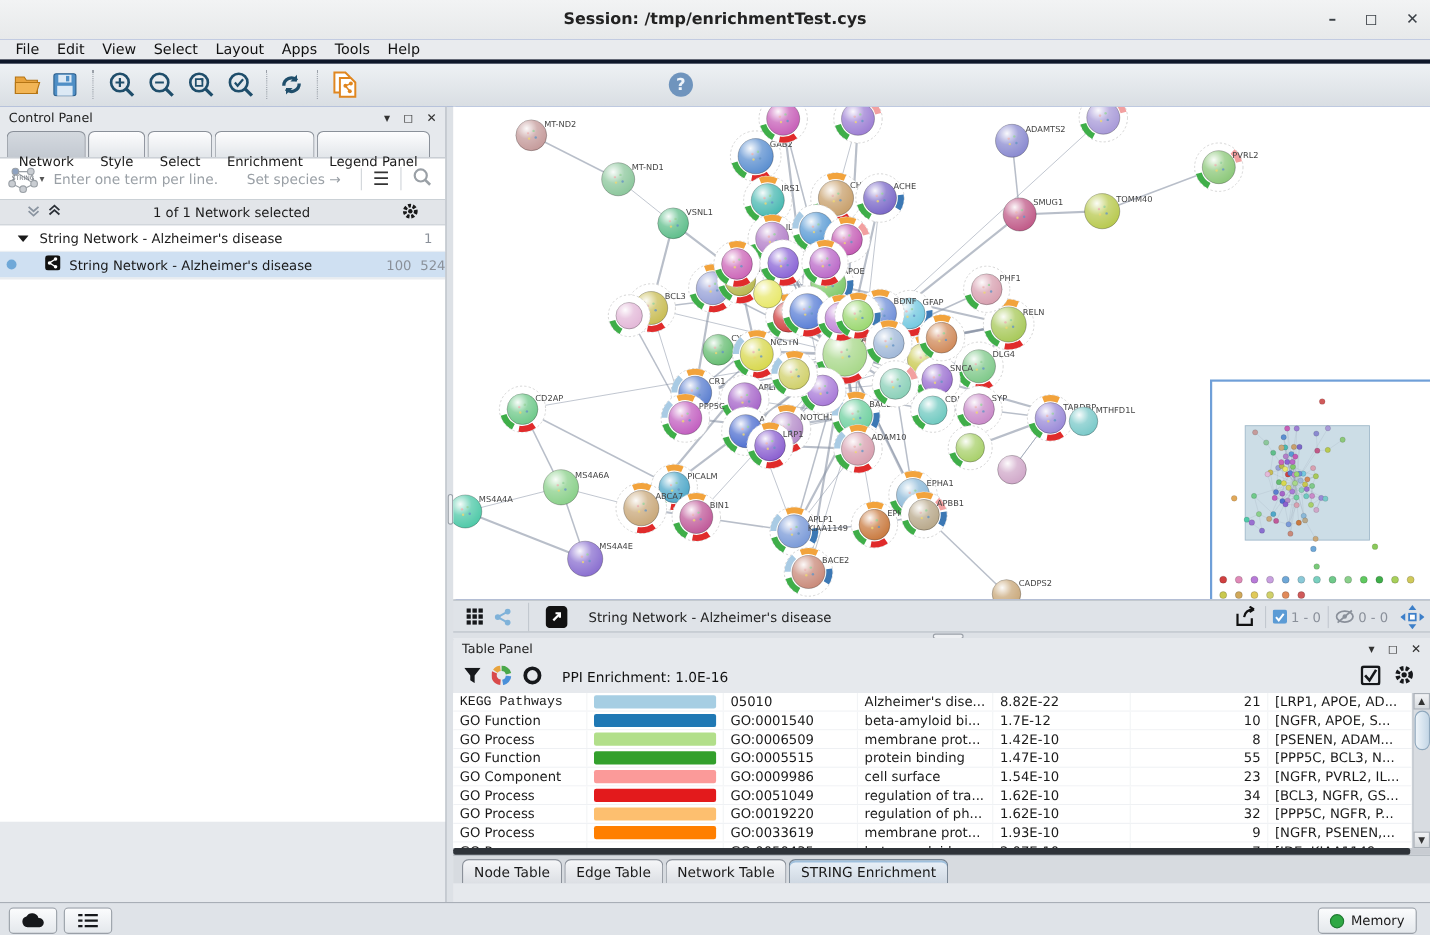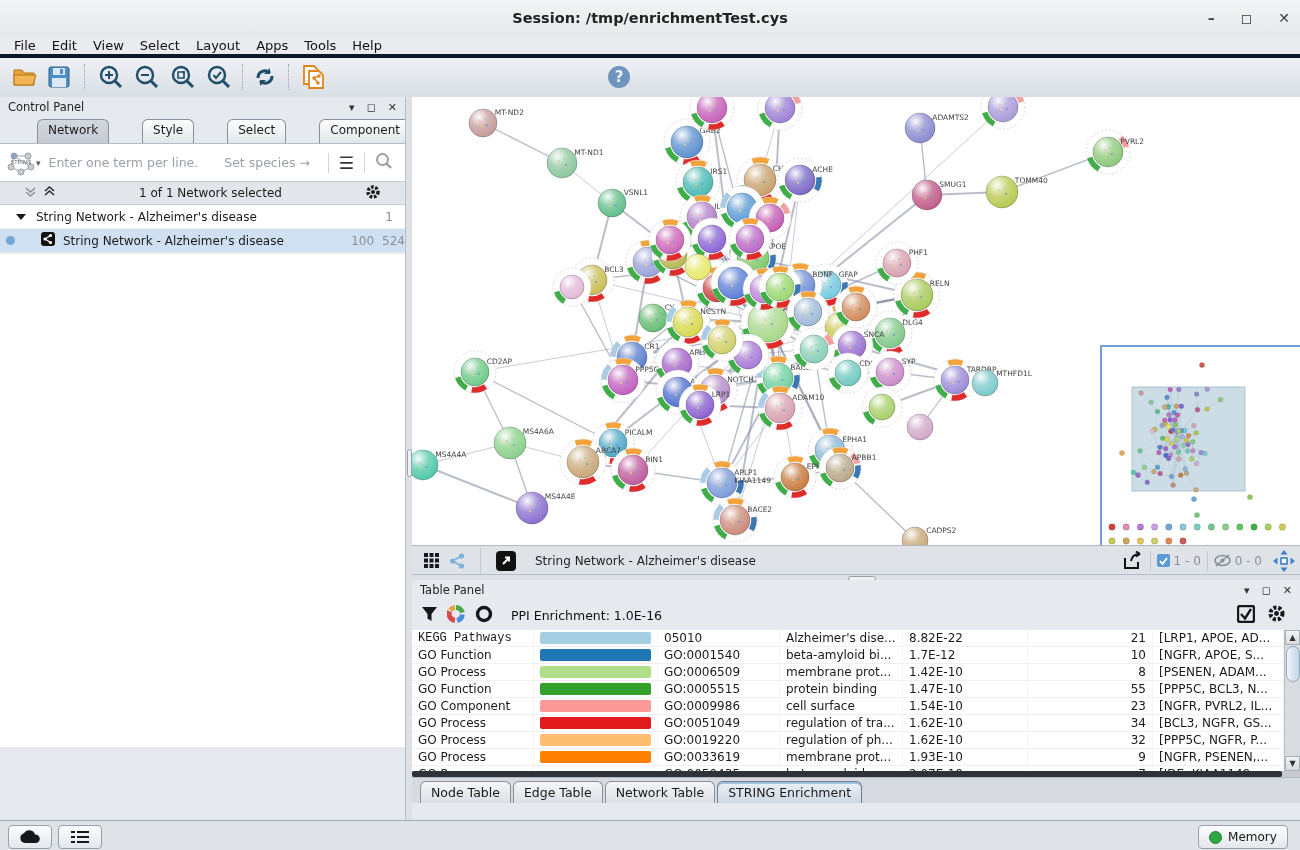--- a/index.html
+++ b/index.html
@@ -13,21 +13,21 @@
   .menubar .mi{padding:2px 8px;font-size:13px;color:#111;}
   .toolbar{position:absolute;left:0;top:58px;width:1300px;height:39px;background:linear-gradient(#eef1f4,#d9dee3);border-bottom:1px solid #a9afb6;}
   .tbtn{position:absolute;top:5px;width:30px;height:28px;display:flex;align-items:center;justify-content:center;}
   .tsep{position:absolute;top:6px;width:1px;height:26px;border-left:1px dotted #9aa0a8;}
   .searchbox{position:absolute;left:360px;top:66px;width:232px;height:22px;border:1px solid #8f959c;background:#fff;font-size:12px;color:#555;padding:0 6px;font-family:inherit;}
   
   .cpanel{position:absolute;left:0;top:97px;width:405px;height:723px;background:#e6e9ed;border-right:1px solid #aab0b8;}
   .phead{height:20px;display:flex;align-items:center;padding:0 8px;font-size:11.5px;color:#222;}
   .phead .pctl{margin-left:auto;display:flex;gap:12px;align-items:center;color:#333;font-size:11px;font-weight:bold;}
   .ctabs{display:flex;gap:2px;padding:2px 4px 0 6px;height:24px;}
-  .ctab{border:1px solid #8a9099;border-bottom:none;border-radius:6px 6px 0 0;padding:3px 10px 2px;font-size:12px;background:linear-gradient(#fdfdfe,#e2e6ea);white-space:nowrap;margin-left:31px;}
+  .ctab{border:1px solid #8a9099;border-bottom:none;border-radius:6px 6px 0 0;padding:20px 10px 2px;font-size:12px;background:linear-gradient(#fdfdfe,#e2e6ea);white-space:nowrap;}
   .ctab.active{background:linear-gradient(#d4d9df,#c3c9d1);}
   .stringrow{height:37px;background:#fff;border-top:1px solid #b6bcc4;border-bottom:1px solid #c6ccd2;display:flex;align-items:center;padding:0 6px;}
   .stringrow .ph{color:#9aa0a6;font-size:12.5px;margin-left:8px;}
   .stringrow .species{color:#9aa0a6;font-size:12.5px;margin-left:26px;}
   .selrow{height:22px;background:#e2e5e9;border-bottom:1px solid #c6ccd2;display:flex;align-items:center;padding:0 24px;font-size:12px;}
   .selrow .txt{flex:1;text-align:center;}
   .treerow{height:23px;display:flex;align-items:center;font-size:12px;background:#fff;border-bottom:1px solid #eceff2;}
   .treerow.selected{background:#cfe0f2;}
   .treerow .cnum{color:#8a9099;margin-left:8px;}
   .tree-rest{background:#fff;height:493px;border-top:1px solid #e4e7ea;}
@@ -175,21 +175,21 @@
       <span class="pctl">
         <span>▾</span>
         <span>◻</span>
         <span>✕</span>
       </span>
     </div>
     <div class="ctabs" id="ctabs">
         <div class="ctab active">Network</div>
         <div class="ctab">Style</div>
         <div class="ctab">Select</div>
-        <div class="ctab">Component</div>
+        <div class="ctab">Enrichment</div>
         <div class="ctab">Legend Panel</div>
       </div>
     <div class="stringrow">
       <span style="display:flex;align-items:center;">
         <svg width="30" height="26" viewBox="0 0 30 26">
             <g stroke="#9aa0a6" stroke-width="1" fill="#c9cdd2">
               <line x1="8" y1="6" x2="22" y2="6"></line>
               <line x1="8" y1="6" x2="5" y2="17"></line>
               <line x1="22" y1="6" x2="25" y2="17"></line>
               <line x1="5" y1="17" x2="15" y2="22"></line>

